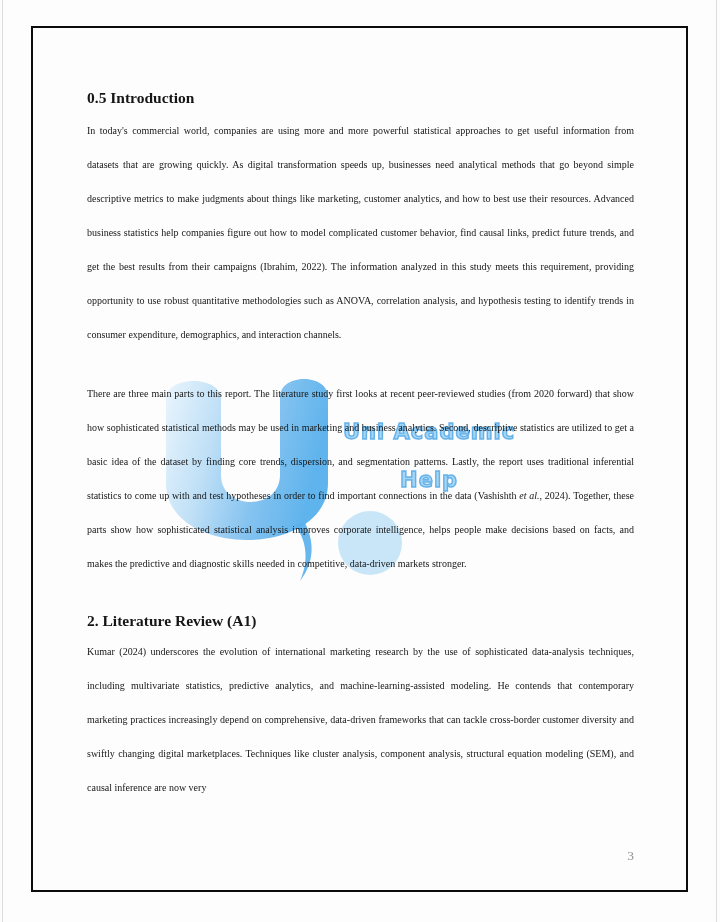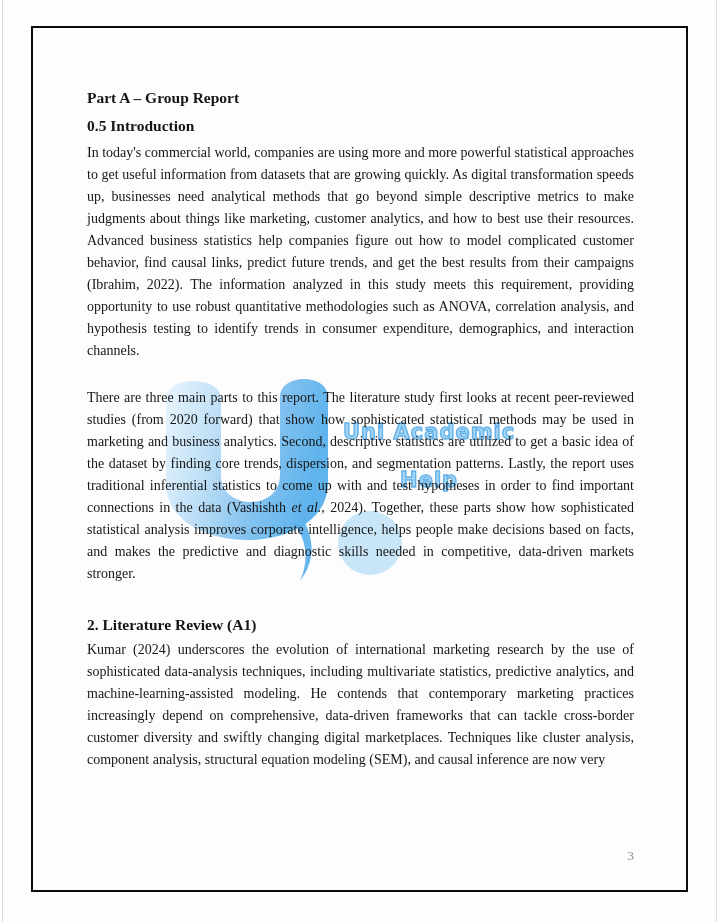--- a/index.html
+++ b/index.html
@@ -54,21 +54,21 @@
   .doc-content {
     position: absolute;
     left: 54px; top: 56px;
     width: 547px;
     z-index: 1;
   }
   .h-main {
     font-size: 15.5px; font-weight: bold; line-height: 28px;
   }
   .body-para {
-    font-size: 14px; line-height: 22px;
+    font-size: 10px; line-height: 34px;
     text-align: justify;
   }
   .p-intro   { margin-top: 2px; }
   .p-report  { margin-top: 25px; }
   .h-lit     { margin-top: 26px; }
   .body-para span { font-style: normal; }
 
   .page-number {
     position: absolute;
     right: 52px; top: 820px;
@@ -101,21 +101,20 @@
         <path d="M3 36 C3 12, 58 12, 58 36 L58 112 C58 148, 117 148, 117 112 L117 34
                  C117 10, 165 10, 165 34 L165 120 C165 196, 3 196, 3 120 Z" fill="url(#wmGrad)" opacity="0.95"></path>
       </svg>
       <div class="wm-text">
         <div>Uni Academic</div>
         <div class="wm-line2">Help</div>
       </div>
     </div>
 
     <div class="doc-content">
-      <div class="h-main">Part A – Group Report</div>
       <div class="h-main">0.5 Introduction</div>
 
       <p class="body-para p-intro">In today's commercial world, companies are using more and more powerful statistical approaches to get useful information from datasets that are growing quickly. As digital transformation speeds up, businesses need analytical methods that go beyond simple descriptive metrics to make judgments about things like marketing, customer analytics, and how to best use their resources. Advanced business statistics help companies figure out how to model complicated customer behavior, find causal links, predict future trends, and get the best results from their campaigns (Ibrahim, 2022). The information analyzed in this study meets this requirement, providing opportunity to use robust quantitative methodologies such as ANOVA, correlation analysis, and hypothesis testing to identify trends in consumer expenditure, demographics, and interaction channels.</p>
 
       <p class="body-para p-report"><span>There are three main parts to this report. The literature study first looks at recent peer-reviewed studies (from 2020 forward) that show how sophisticated statistical methods may be used in marketing and business analytics. Second, descriptive statistics are utilized to get a basic idea of the dataset by finding core trends, dispersion, and segmentation patterns. Lastly, the report uses traditional inferential statistics to come up with and test hypotheses in order to find important connections in the data (Vashishth </span><span style="font-style: italic;">et al.</span><span>, 2024). Together, these parts show how sophisticated statistical analysis improves corporate intelligence, helps people make decisions based on facts, and makes the predictive and diagnostic skills needed in competitive, data-driven markets stronger.</span></p>
 
       <div class="h-main h-lit">2. Literature Review (A1)</div>
 
       <p class="body-para">Kumar (2024) underscores the evolution of international marketing research by the use of sophisticated data-analysis techniques, including multivariate statistics, predictive analytics, and machine-learning-assisted modeling. He contends that contemporary marketing practices increasingly depend on comprehensive, data-driven frameworks that can tackle cross-border customer diversity and swiftly changing digital marketplaces. Techniques like cluster analysis, component analysis, structural equation modeling (SEM), and causal inference are now very</p>
     </div>

